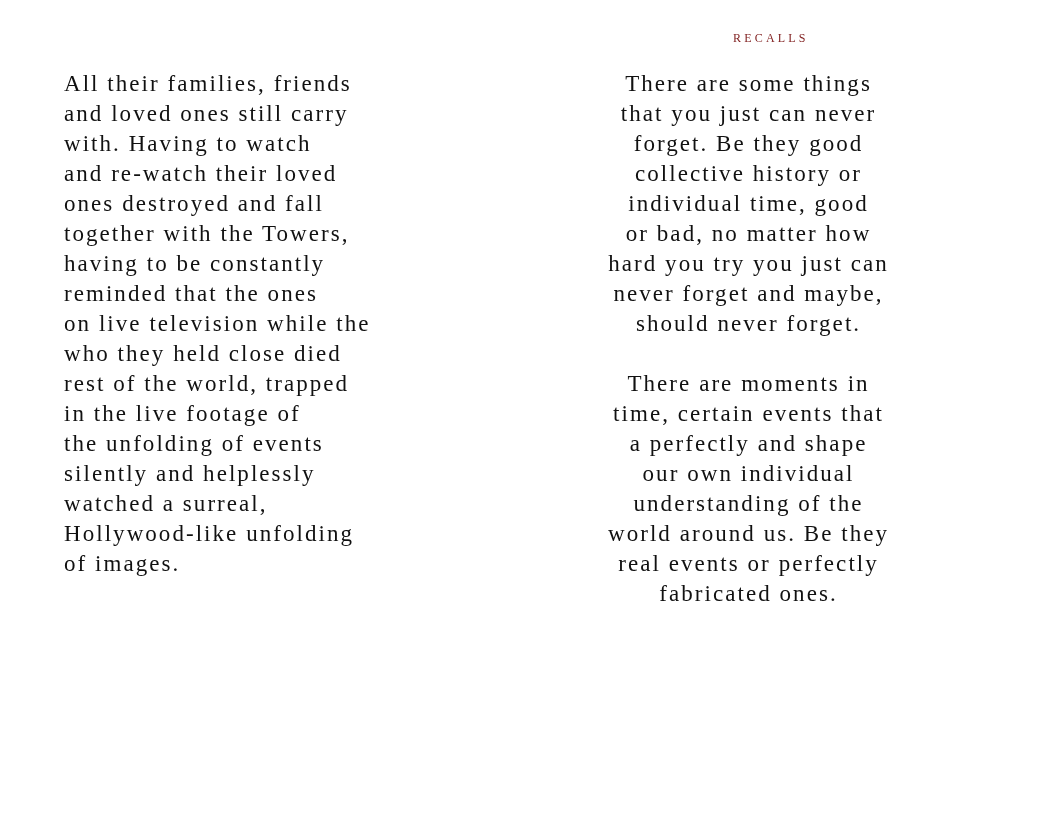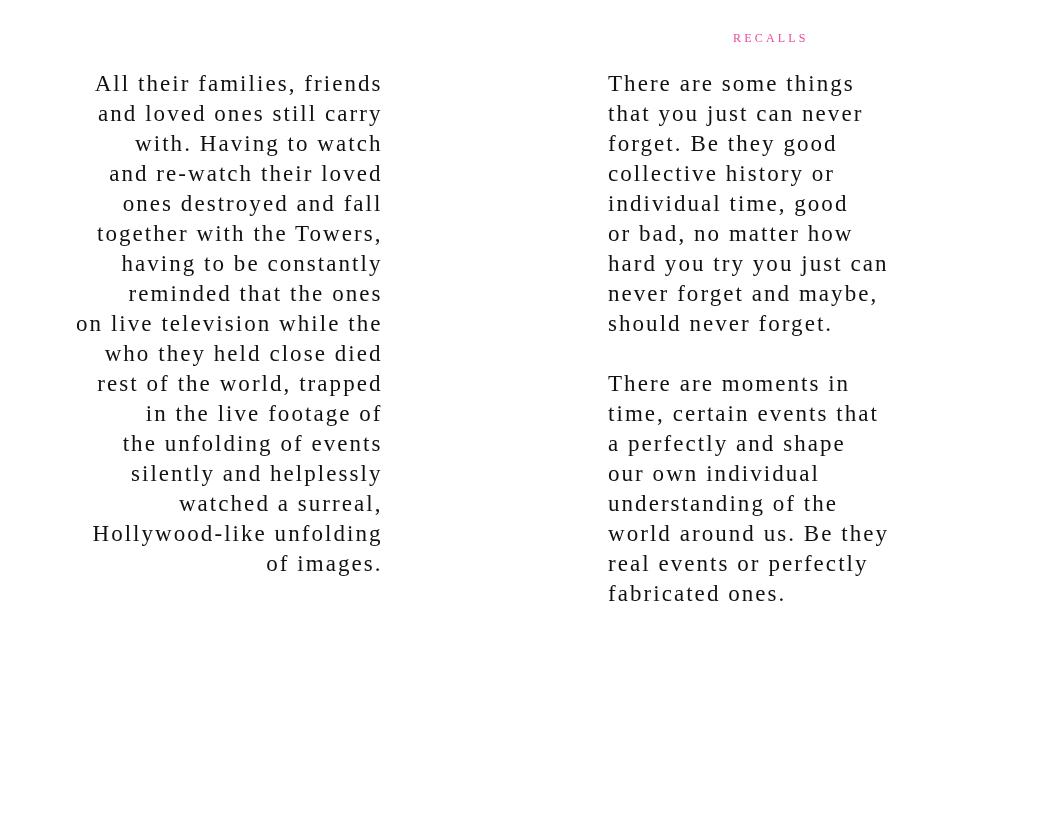--- a/index.html
+++ b/index.html
@@ -14,30 +14,30 @@
       overflow: hidden;
       color: #111111;
       font-family: "Liberation Serif", "DejaVu Serif", serif;
     }
     .running-header {
       position: absolute;
       top: 31px;
       left: 733px;
       font-size: 12px;
       letter-spacing: 3.2px;
-      color: #ec4899;
+      color: #7f1d1d;
       line-height: 14px;
       white-space: nowrap;
     }
     .column {
       position: absolute;
       top: 69px;
     }
-    .column-left { left: 76px; text-align: right; }
-    .column-right { left: 608px; }
+    .column-left { left: 64px; }
+    .column-right { left: 608px; text-align: center; }
     .line {
       display: block;
       font-size: 23px;
       line-height: 30px;
       height: 30px;
       letter-spacing: 2.05px;
       white-space: nowrap;
     }
     .paragraph { margin: 0 0 30px 0; }
     .paragraph:last-child { margin-bottom: 0; }

